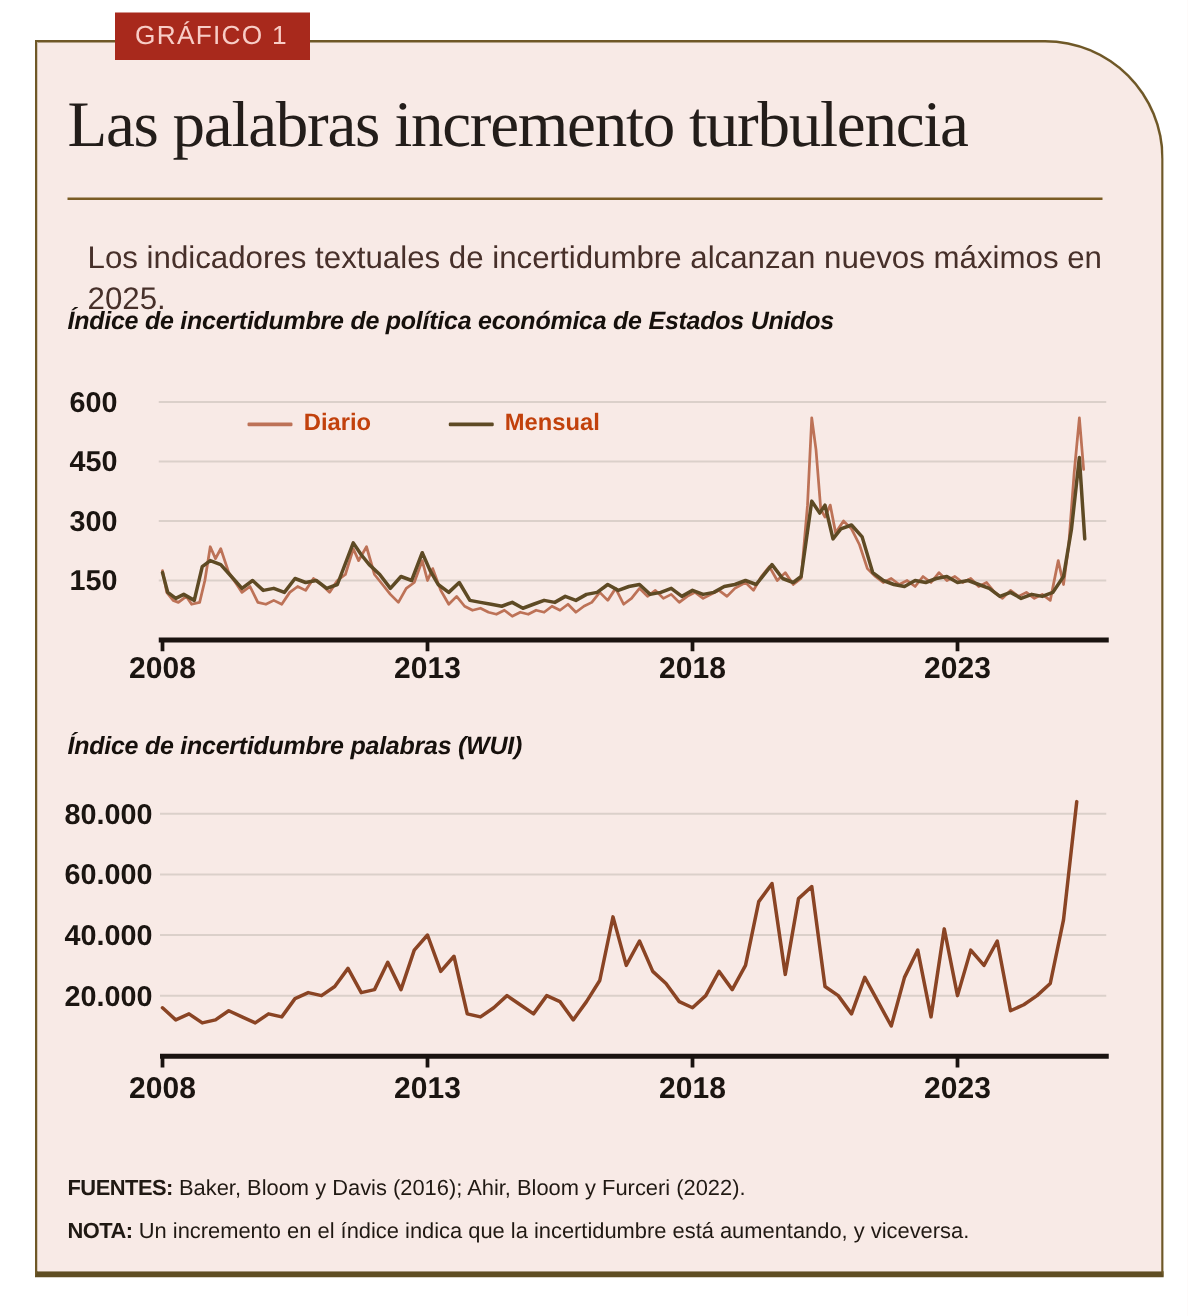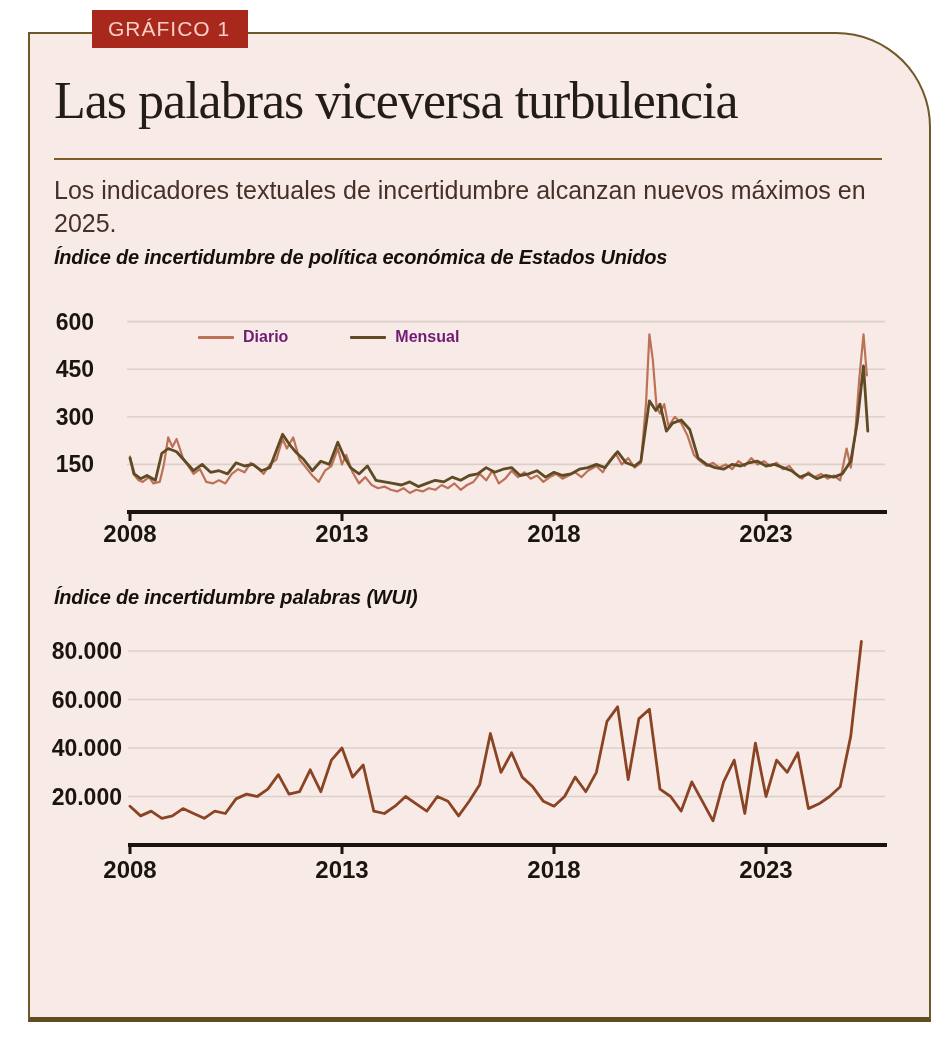--- a/index.html
+++ b/index.html
@@ -18,51 +18,51 @@
     padding:8px 18px 9px 16px;line-height:1;margin-left:40px;
   }
   .title{
     position:absolute;left:24px;top:40px;width:860px;margin:0;
     font-family:"Liberation Serif",serif;font-weight:400;
     font-size:52px;letter-spacing:-1px;color:#231d1a;line-height:1.05;
     white-space:nowrap;
   }
   .rule{position:absolute;left:24px;top:124px;width:828px;height:2px;background:#7a5c25;border:0;margin:0;}
   .subtitle{
-    position:absolute;left:24px;top:140px;width:830px;margin:0;
+    position:absolute;left:24px;top:140px;width:830px;margin:16px;
     font-size:25px;line-height:1.3;color:#47302a;font-weight:400;
   }
   .chart-label{
     position:absolute;left:24px;margin:0;
     font-size:20px;font-weight:700;color:#16100c;letter-spacing:-0.2px;font-style:italic;
   }
   .chart-label.c1{top:212px;}
   .chart-label.c2{top:552px;}
   .legend{
     position:absolute;left:168px;top:294px;display:flex;gap:62px;align-items:center;
   }
   .legend-item{display:flex;align-items:center;gap:9px;}
   .legend-swatch{display:inline-block;width:36px;height:3px;border-radius:1px;}
-  .legend-text{font-size:16px;font-weight:700;color:#701a75;}
+  .legend-text{font-size:19px;font-weight:700;color:#c2410c;}
   svg.chart{position:absolute;left:12px;display:block;}
   #chart1{top:268px;}
   #chart2{top:596px;}
   .footer{position:absolute;left:24px;top:905px;width:840px;}
   .footer p{margin:0 0 10px 0;font-size:17.5px;color:#201913;line-height:1.35;}
   .footer .lbl{font-weight:700;letter-spacing:-0.4px;}
 </style>
 </head>
 <body>
 
 <div class="page">
   <div class="card">
 
     <div class="badge">GRÁFICO 1</div>
 
-    <h1 class="title">Las palabras viceversa turbulencia</h1>
+    <h1 class="title">Las palabras incremento turbulencia</h1>
 
     <div class="rule"></div>
 
     <p class="subtitle">Los indicadores textuales de incertidumbre alcanzan nuevos máximos en 2025.</p>
 
     <h2 class="chart-label c1">Índice de incertidumbre de política económica de Estados Unidos</h2>
 
     <div class="legend">
       <div class="legend-item">
         <span class="legend-swatch" style="background: rgb(189, 114, 87);"></span>
@@ -112,15 +112,25 @@
         <text x="88" y="248" text-anchor="middle" fill="#1b1511" font-size="24" font-weight="600" font-family="&quot;Liberation Sans&quot;, sans-serif">2008</text>
         <line x1="300" y1="215" x2="300" y2="224" stroke="#1a1310" stroke-width="3"></line>
         <text x="300" y="248" text-anchor="middle" fill="#1b1511" font-size="24" font-weight="600" font-family="&quot;Liberation Sans&quot;, sans-serif">2013</text>
         <line x1="512" y1="215" x2="512" y2="224" stroke="#1a1310" stroke-width="3"></line>
         <text x="512" y="248" text-anchor="middle" fill="#1b1511" font-size="24" font-weight="600" font-family="&quot;Liberation Sans&quot;, sans-serif">2018</text>
         <line x1="724" y1="215" x2="724" y2="224" stroke="#1a1310" stroke-width="3"></line>
         <text x="724" y="248" text-anchor="middle" fill="#1b1511" font-size="24" font-weight="600" font-family="&quot;Liberation Sans&quot;, sans-serif">2023</text>
         <polyline points="88.0,176.2 98.6,185.9 109.2,181.1 119.8,188.3 130.4,185.9 141.0,178.6 151.6,183.5 162.2,188.3 172.8,181.1 183.4,183.5 194.0,168.9 204.6,164.1 215.2,166.5 225.8,159.2 236.4,144.7 247.0,164.1 257.6,161.7 268.2,139.8 278.8,161.7 289.4,130.1 300.0,118.0 310.6,147.1 321.2,135.0 331.8,181.1 342.4,183.5 353.0,176.2 363.6,166.5 374.2,173.8 384.8,181.1 395.4,166.5 406.0,171.3 416.6,185.9 427.2,171.3 437.8,154.4 448.4,103.5 459.0,142.3 469.6,122.8 480.2,147.1 490.8,156.8 501.4,171.3 512.0,176.2 522.6,166.5 533.2,147.1 543.8,161.7 554.4,142.3 565.0,91.3 575.6,76.8 586.2,149.5 596.8,88.9 607.4,79.2 618.0,159.2 628.6,166.5 639.2,181.1 649.8,151.9 660.4,171.3 671.0,190.8 681.6,151.9 692.2,130.1 702.8,183.5 713.4,113.1 724.0,166.5 734.6,130.1 745.2,142.3 755.8,122.8 766.4,178.6 777.0,173.8 787.6,166.5 798.2,156.8 808.8,105.9 819.4,11.3" fill="none" stroke="#8a4424" stroke-width="2.8" stroke-linejoin="round" stroke-linecap="round"></polyline>
       </svg>
 
+    <div class="footer">
+      <p>
+        <span class="lbl">FUENTES:</span>
+        <span>Baker, Bloom y Davis (2016); Ahir, Bloom y Furceri (2022).</span>
+      </p>
+      <p>
+        <span class="lbl">NOTA:</span>
+        <span>Un incremento en el índice indica que la incertidumbre está aumentando, y viceversa.</span>
+      </p>
+    </div>
 
   </div>
 </div>
 
 </body></html>

